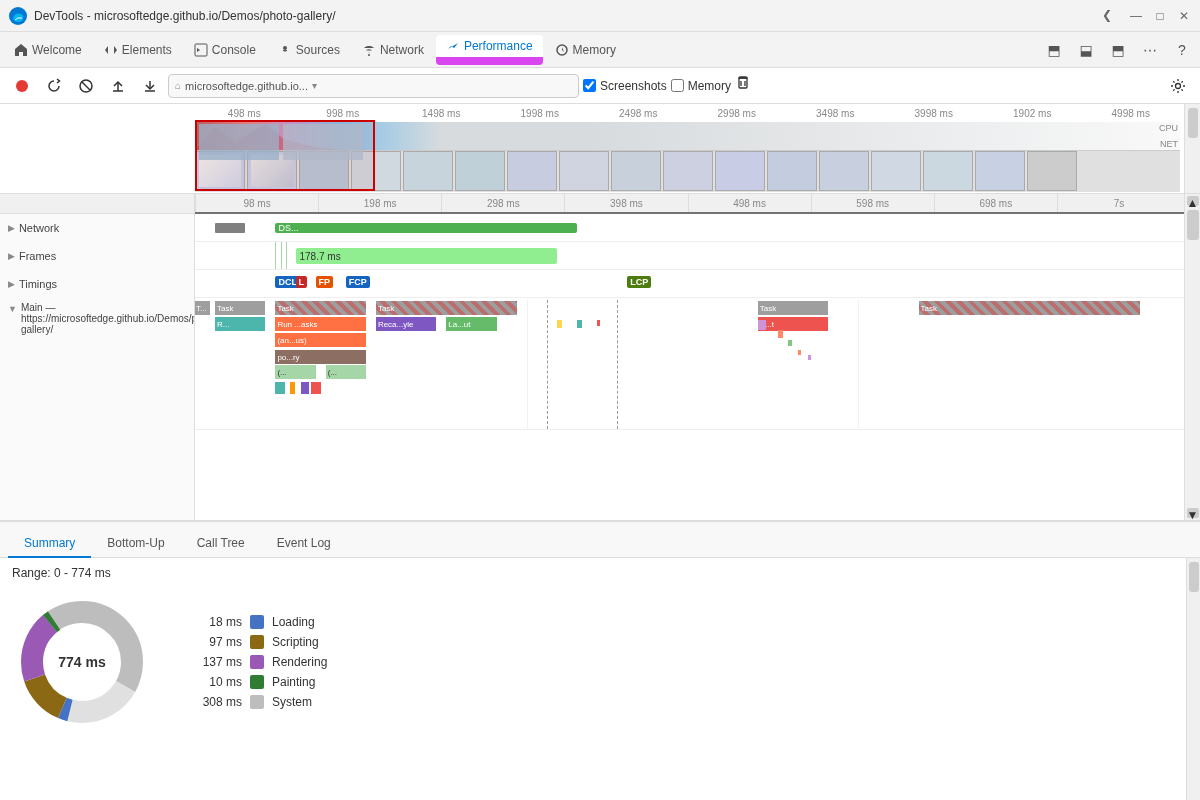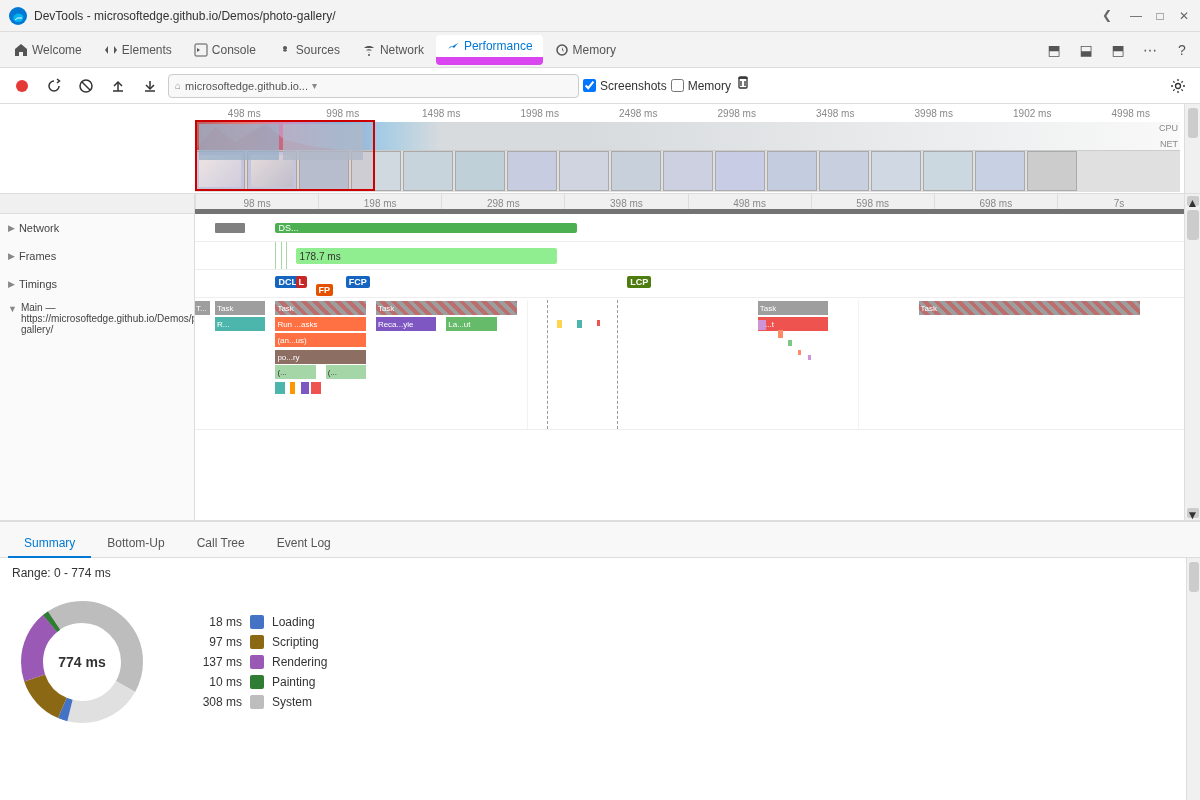--- a/index.html
+++ b/index.html
@@ -66,21 +66,21 @@
     }
     .detail-left {
       width: 195px; flex-shrink: 0; border-right: 1px solid #ddd; overflow-y: auto; background: #fafafa;
     }
     .detail-right {
       flex: 1; overflow: hidden; position: relative;
     }
 
     
     .timeline-ruler {
-      height: 20px; background: #f0f0f0; border-bottom: 5px solid #737373;
+      height: 20px; background: #f0f0f0; border-bottom: 2px solid #737373;
       display: flex; align-items: center; padding-left: 4px; font-size: 10px; color: #888;
       position: relative;
     }
     .ruler-marks {
       display: flex; position: absolute; left: 0; right: 20px; top: 0; height: 100%;
     }
     .ruler-mark { flex: 1; text-align: center; font-size: 10px; color: #888; line-height: 20px; border-left: 1px solid #ddd; }
     .track-label {
       width: 195px; flex-shrink: 0; padding: 0 8px; font-size: 11px; color: #444;
       display: flex; align-items: center; gap: 4px; cursor: pointer; border-right: 1px solid #ddd;
@@ -401,21 +401,21 @@
         <div style="position:absolute;left:10%;width:26%;top:6px;height:16px;background:#90ee90;border-radius:2px;font-size:10px;display:flex;align-items:center;padding:0 4px;">178.7 ms</div>
       </div>
 
       <div style="height:28px;border-bottom:1px solid #eee;position:relative;background:#fff;">
         <div style="position:absolute;left:8%;top:4px;">
           <span class="timing-badge badge-blue">DCL</span>
         </div>
         <div style="position:absolute;left:10%;top:4px;">
           <span class="timing-badge badge-red">L</span>
         </div>
-        <div style="position:absolute;left:12%;top:12px;">
+        <div style="position:absolute;left:12%;top:4px;">
           <span class="timing-badge badge-orange">FP</span>
         </div>
         <div style="position:absolute;left:15%;top:4px;">
           <span class="timing-badge badge-blue">FCP</span>
         </div>
         <div style="position:absolute;left:43%;top:4px;">
           <span class="timing-badge badge-dark">LCP</span>
         </div>
       </div>
 

